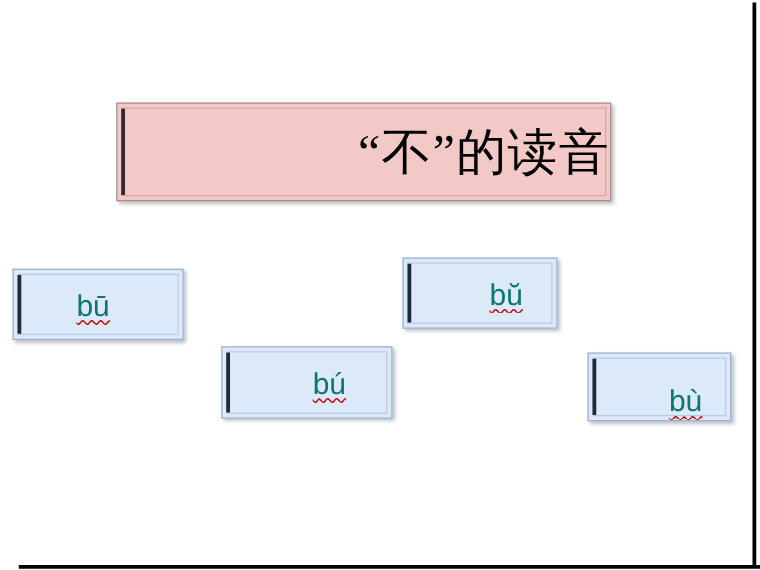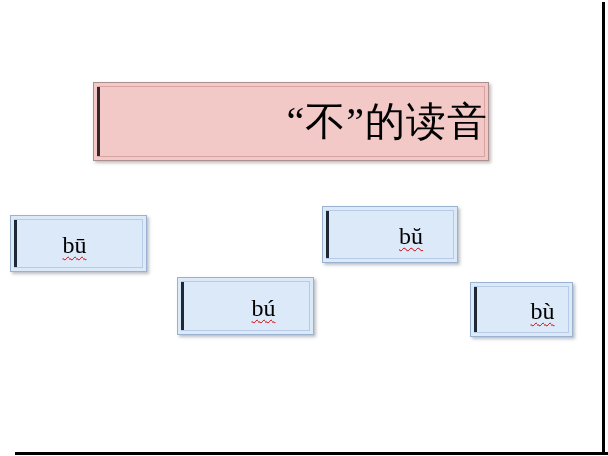--- a/index.html
+++ b/index.html
@@ -57,28 +57,28 @@
   .tone-box {
     background: var(--box-fill, #dce9f8);
     border: 1px solid var(--box-border, #9bb1d0);
     box-shadow: 2px 2px 3px rgba(100,110,125,0.45);
   }
   .tone-box .bevel  { border: 1px solid var(--box-inner-line, #b7cbe6); }
   .tone-box .accent-bar { background: var(--box-accent-bar, #1f2935); }
 
   .tone1 { left: 10px;  top: 215px; width: 137px; height: 57px; }
   .tone2 { left: 177px; top: 277px; width: 137px; height: 58px; }
-  .tone3 { left: 322px; top: 206px; width: 136px; height: 57px; text-align: center; }
-  .tone4 { left: 470px; top: 282px; width: 103px; height: 55px; }
+  .tone3 { left: 322px; top: 206px; width: 124px; height: 57px; text-align: center; }
+  .tone4 { left: 470px; top: 282px; width: 115px; height: 55px; align-items: flex-end; }
 
   .pinyin {
     position: relative;
-    font-family: Liberation Serif, serif;
+    font-family: Liberation Sans, sans-serif;
     font-size: 24px;
-    color: #000000;
+    color: #0f766e;
     padding-top: 4px;
     text-decoration-line: underline;
     text-decoration-style: wavy;
     text-decoration-color: var(--spellcheck-underline, #cc0000);
     text-decoration-thickness: 1px;
     text-underline-offset: 3px;
   }
   .tone1 .pinyin { transform: translateX(-4px); }
   .tone2 .pinyin { transform: translateX(18px); }
   .tone3 .pinyin { transform: translateX(21px); }

